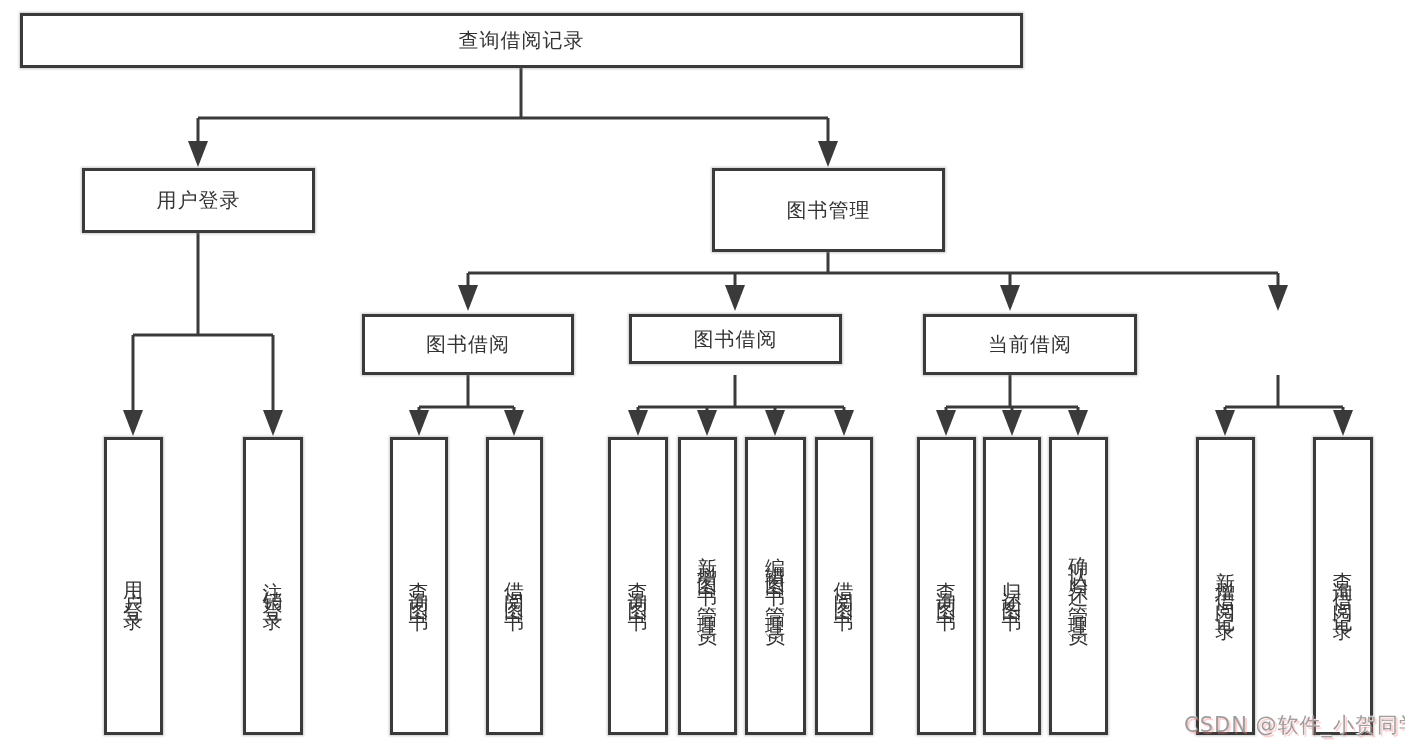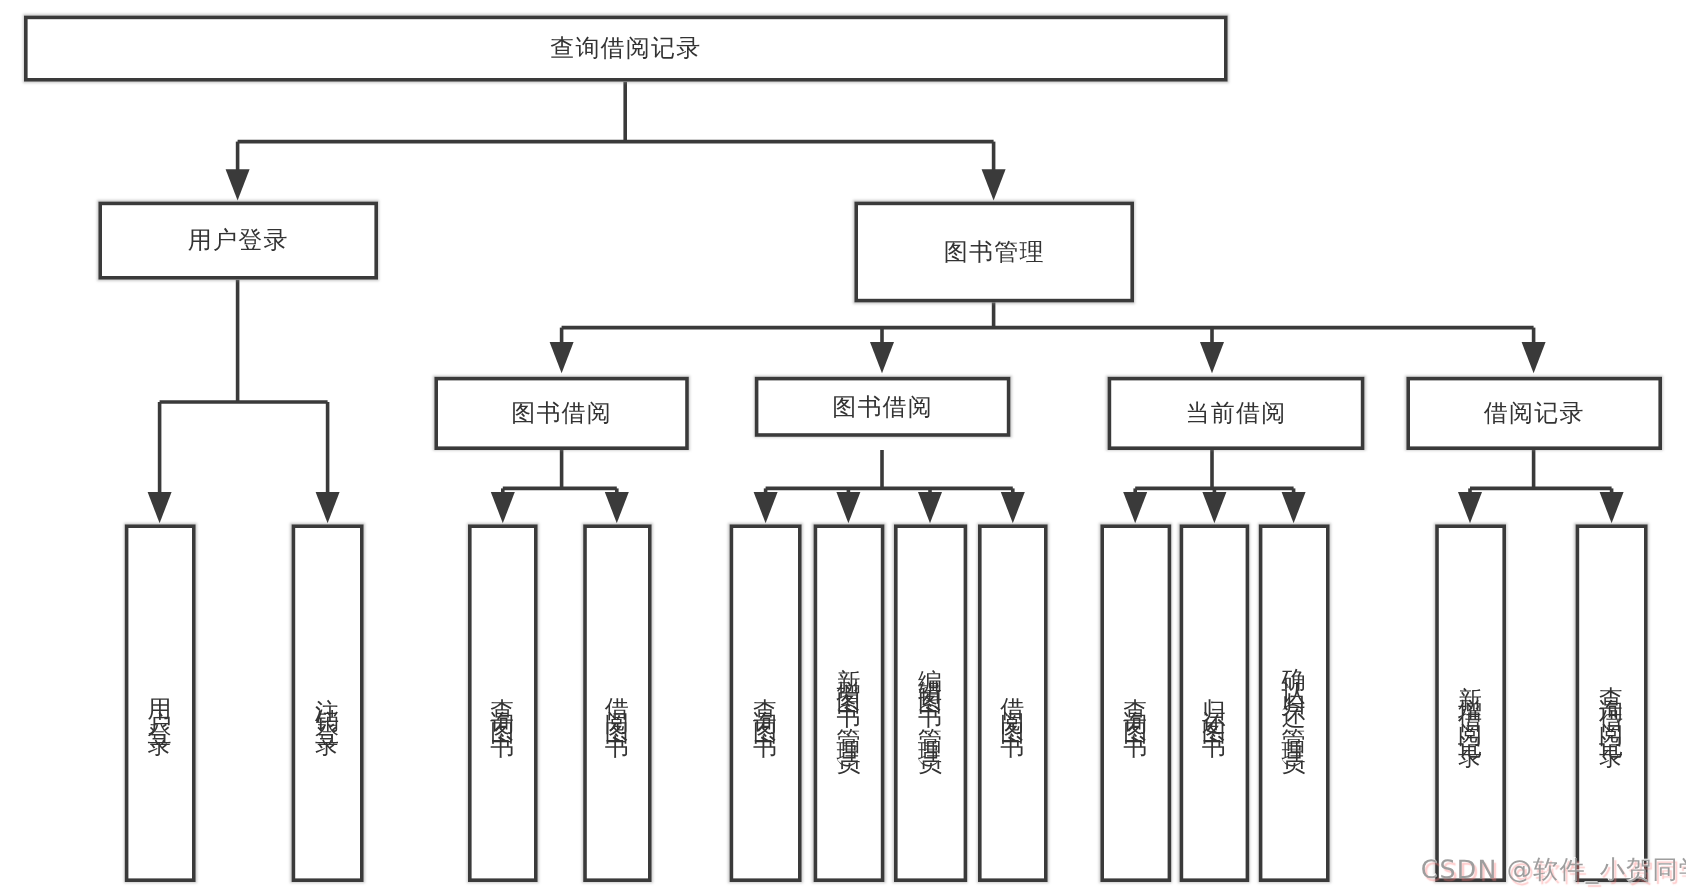--- a/index.html
+++ b/index.html
@@ -121,21 +121,20 @@
   </svg>
 
   <div class="node" style="left:20px;top:13px;width:1003px;height:55px">查询借阅记录</div>
 
   <div class="node" style="left:82px;top:168px;width:233px;height:65px">用户登录</div>
   <div class="node" style="left:712px;top:168px;width:233px;height:84px">图书管理</div>
 
   <div class="node" style="left:362px;top:314px;width:212px;height:61px">图书借阅</div>
   <div class="node" style="left:629px;top:314px;width:213px;height:50px">图书借阅</div>
   <div class="node" style="left:923px;top:314px;width:214px;height:61px">当前借阅</div>
-  <div class="node" style="left:1172px;top:314px;width:213px;height:61px">借阅记录</div>
 
   <div class="vnode" style="left:104px;top:437px;width:59px;height:298px">用户登录</div>
   <div class="vnode" style="left:243px;top:437px;width:60px;height:298px">注销登录</div>
 
   <div class="vnode" style="left:390px;top:437px;width:58px;height:298px">查询图书</div>
   <div class="vnode" style="left:486px;top:437px;width:57px;height:298px">借阅图书</div>
 
   <div class="vnode" style="left:608px;top:437px;width:60px;height:298px">查询图书</div>
   <div class="vnode" style="left:678px;top:437px;width:59px;height:298px">新增图书（管理员）</div>
   <div class="vnode" style="left:745px;top:437px;width:61px;height:298px">编辑图书（管理员）</div>

